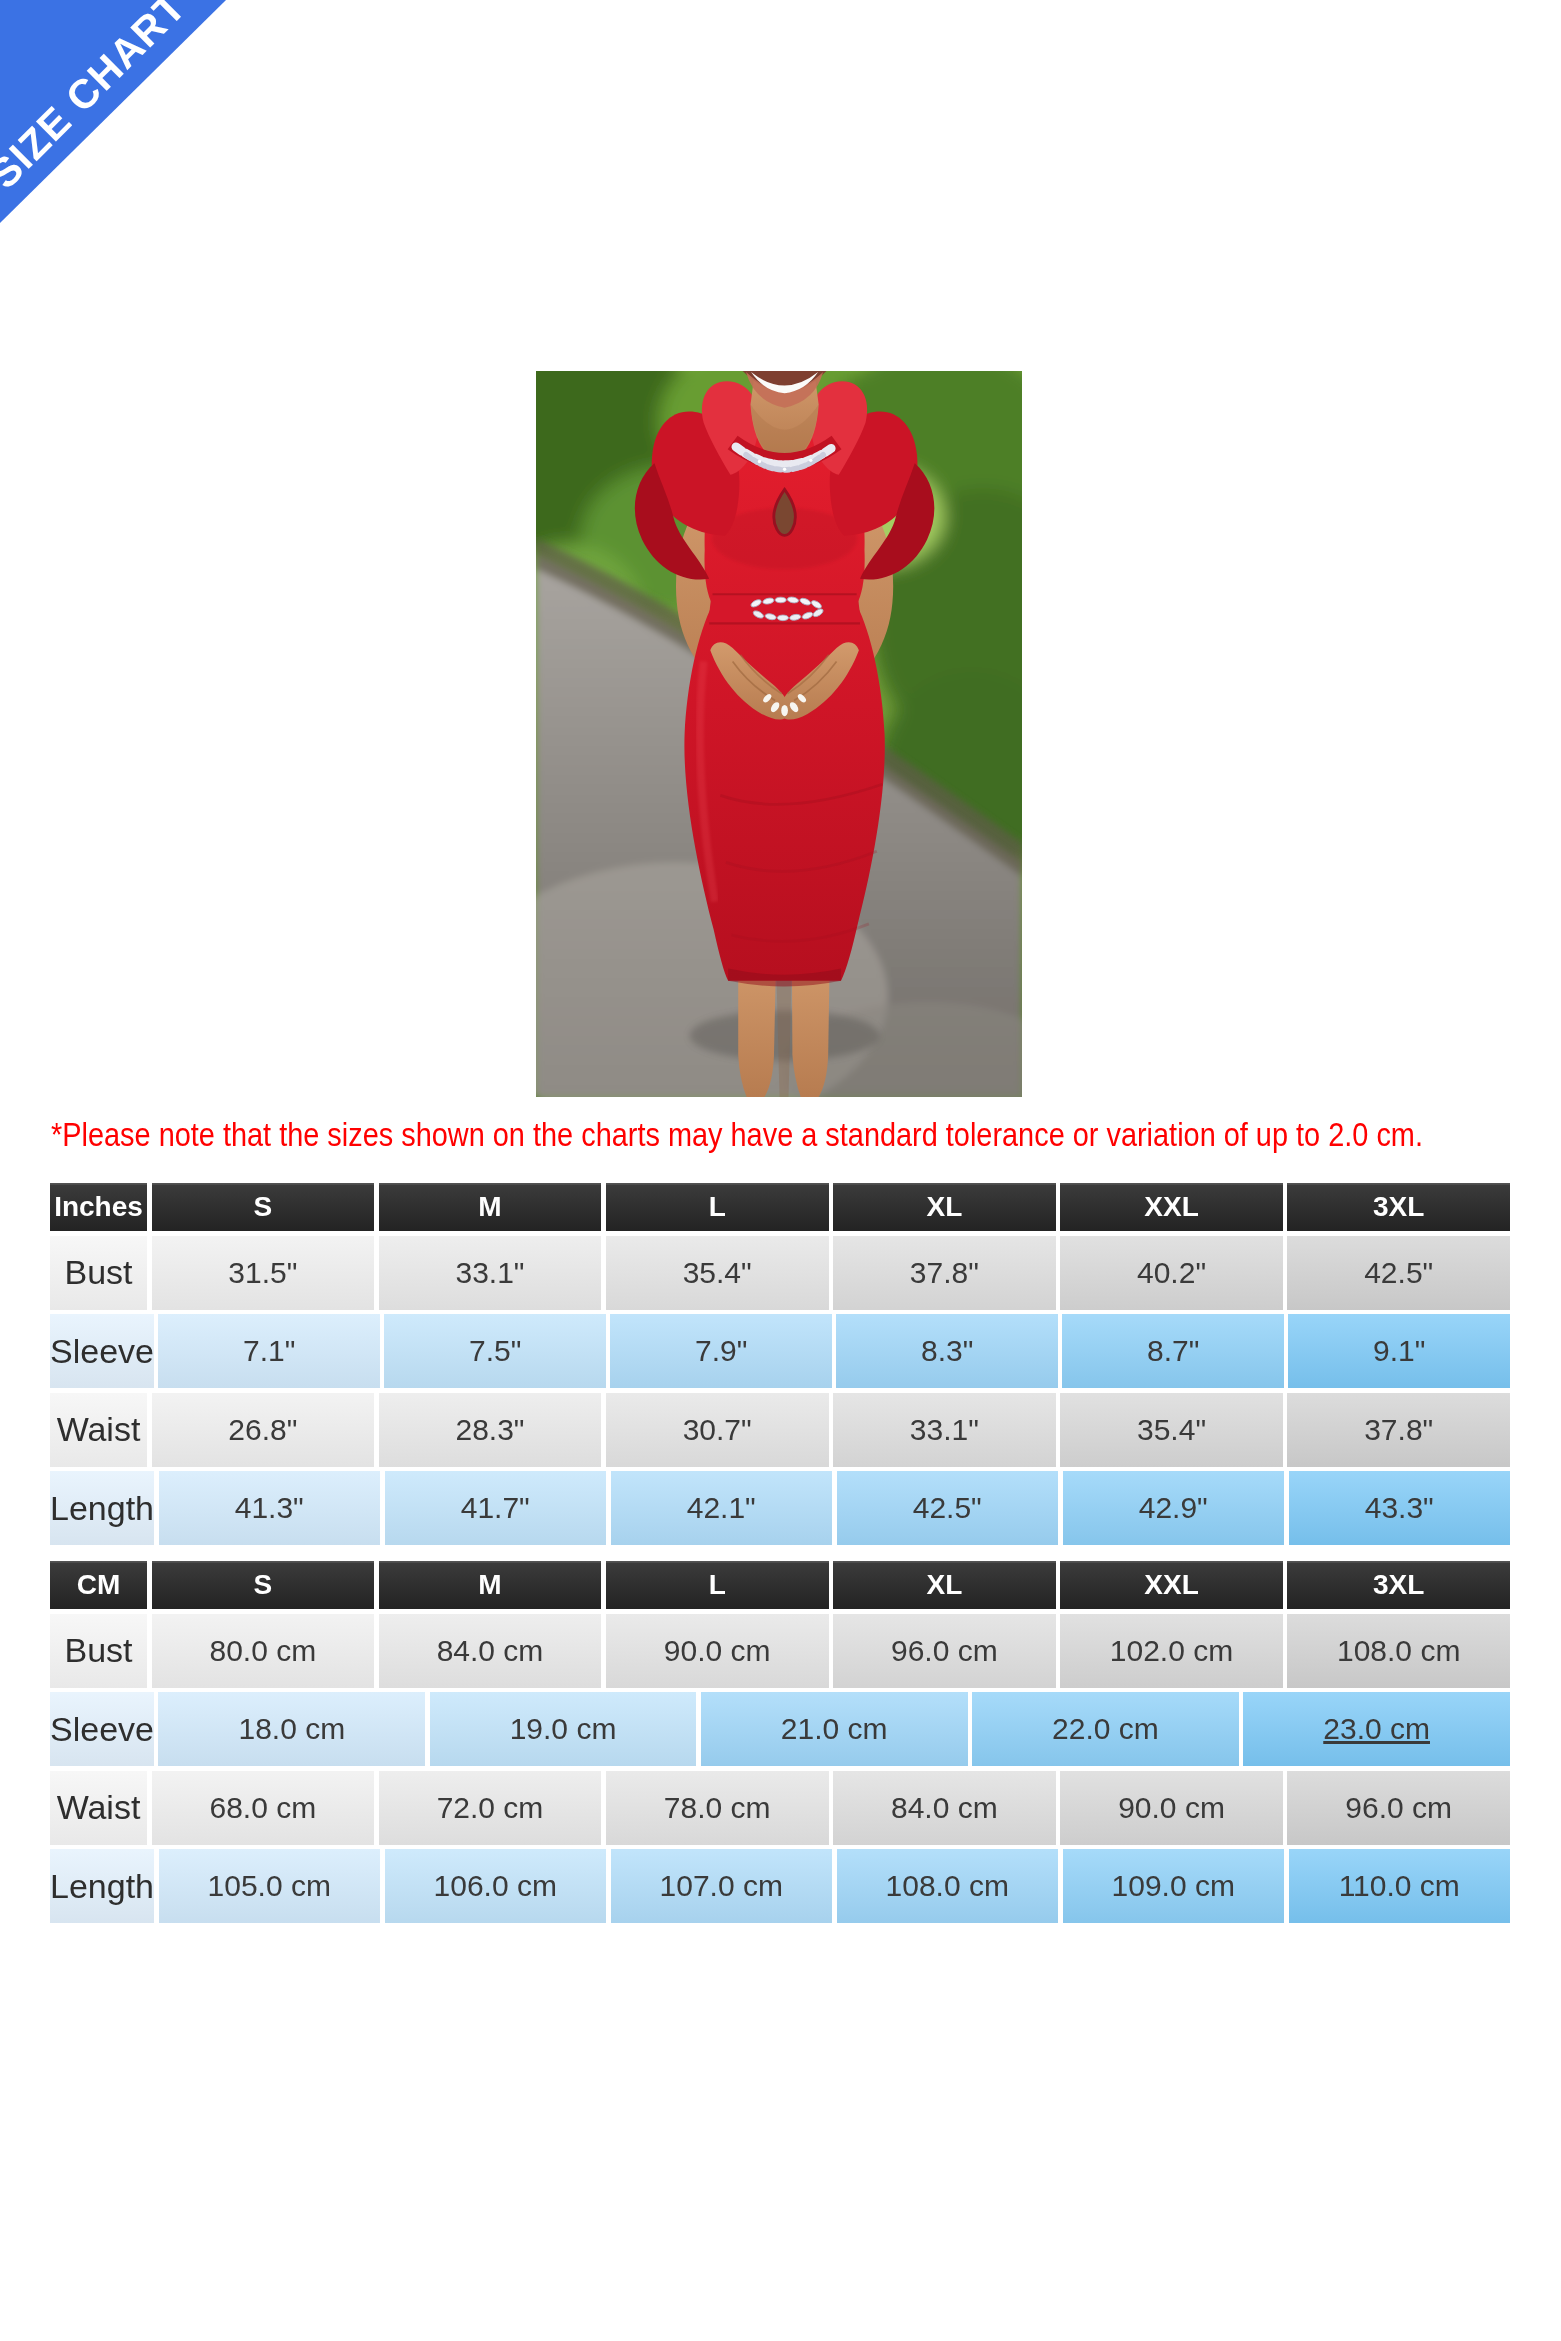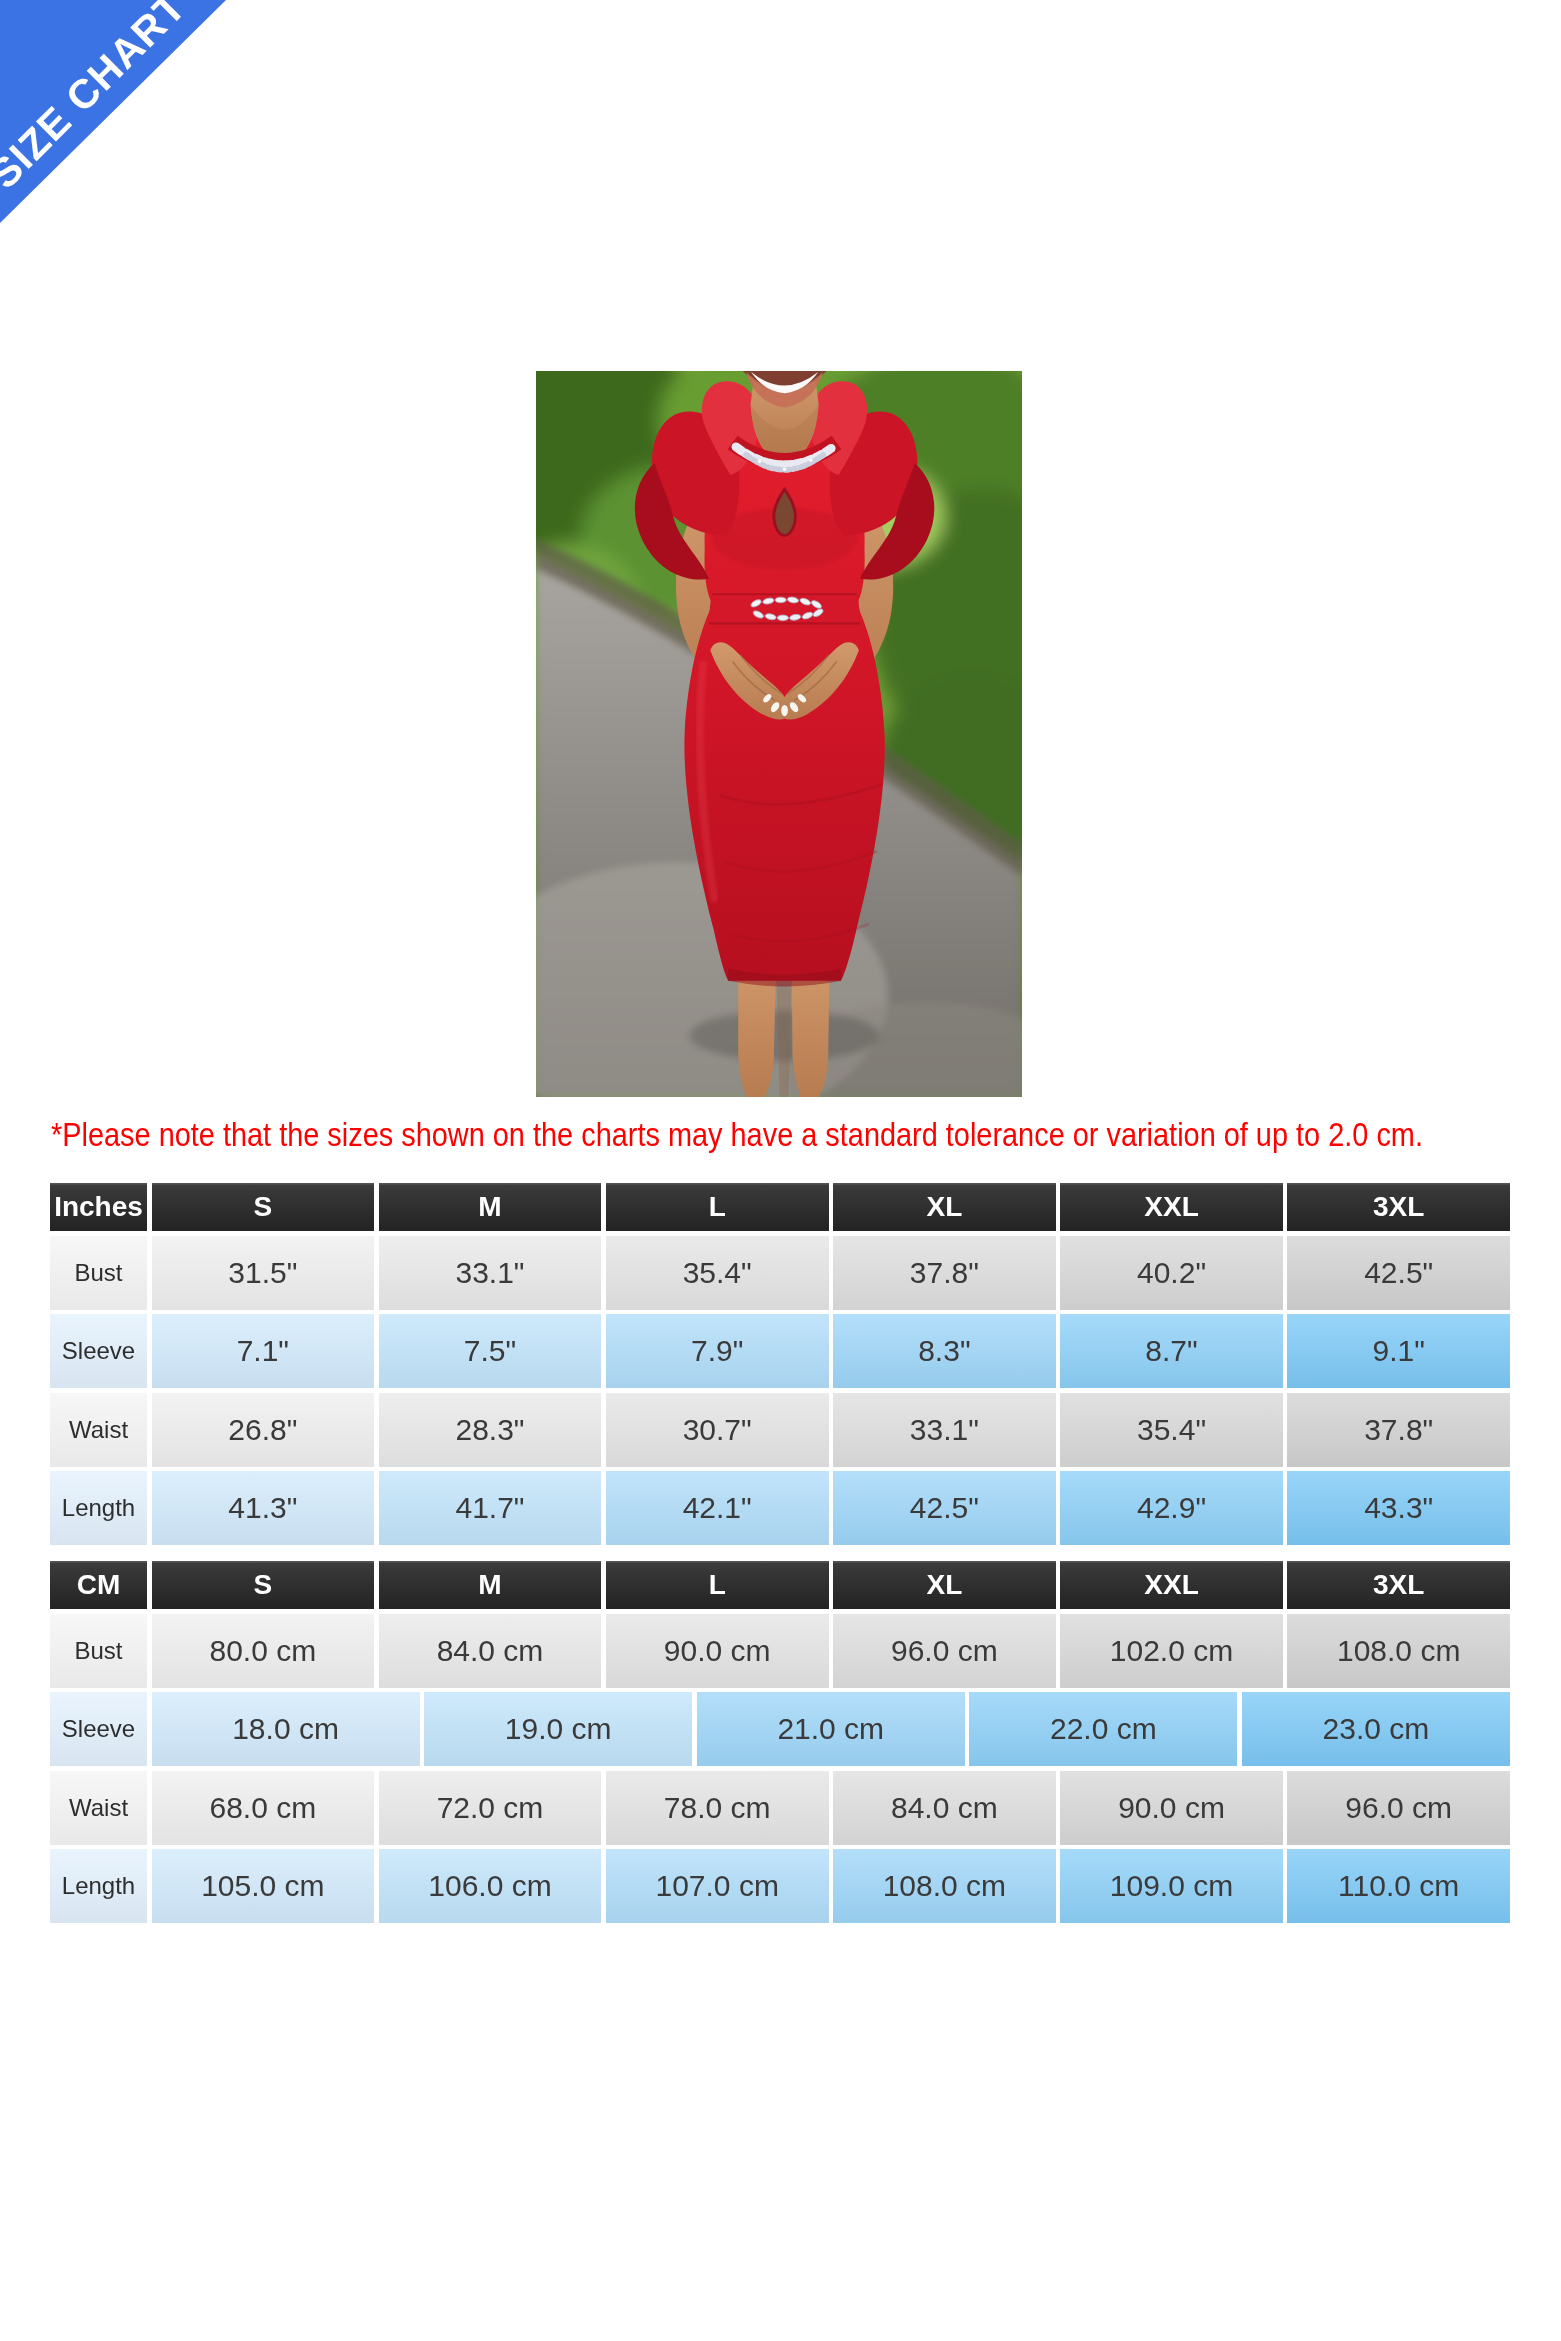--- a/index.html
+++ b/index.html
@@ -46,21 +46,21 @@
   }
   .table-inches{top:1183px;}
   .table-cm{top:1561px;}
   .t-row{display:flex;gap:4.5px;height:74px;}
   .t-row.head-row{height:48px;}
   .t-cell{
     flex:1;display:flex;align-items:center;justify-content:center;
     font-size:30px;color:#3A3A3A;
     background-image:linear-gradient(rgba(255,255,255,.22),rgba(0,0,0,.05));
   }
-  .t-cell.label{flex:0 0 97px;font-size:24px;color:#2E2E2E;}
+  .t-cell.label{flex:0 0 97px;font-size:34px;color:#2E2E2E;}
   .t-cell.head{
     color:#ffffff;font-weight:bold;font-size:28px;
     background-image:linear-gradient(rgba(255,255,255,.07),rgba(0,0,0,.22));
     box-shadow:inset 0 1.7px 0 rgba(255,255,255,.12);
   }
 </style>
 </head>
 <body>
 
 <div class="page">
@@ -266,21 +266,21 @@
         <div class="t-cell" style="background-color: rgb(222, 222, 222);">96.0 cm</div>
         <div class="t-cell" style="background-color: rgb(216, 216, 216);">102.0 cm</div>
         <div class="t-cell" style="background-color: rgb(210, 210, 210);">108.0 cm</div>
       </div>
       <div class="t-row">
         <div class="t-cell label" style="background-color: rgb(227, 241, 253);">Sleeve</div>
         <div class="t-cell" style="background-color: rgb(210, 234, 252);">18.0 cm</div>
         <div class="t-cell" style="background-color: rgb(193, 228, 251);">19.0 cm</div>
         <div class="t-cell" style="background-color: rgb(158, 214, 249);">21.0 cm</div>
         <div class="t-cell" style="background-color: rgb(141, 208, 248);">22.0 cm</div>
-        <div class="t-cell" style="background-color: rgb(124, 201, 247);">23.0 cm</div>
+        <div class="t-cell" style="background-color: rgb(124, 201, 247); text-decoration: underline;">23.0 cm</div>
       </div>
       <div class="t-row">
         <div class="t-cell label" style="background-color: rgb(245, 245, 245);">Waist</div>
         <div class="t-cell" style="background-color: rgb(239, 239, 239);">68.0 cm</div>
         <div class="t-cell" style="background-color: rgb(233, 233, 233);">72.0 cm</div>
         <div class="t-cell" style="background-color: rgb(228, 228, 228);">78.0 cm</div>
         <div class="t-cell" style="background-color: rgb(222, 222, 222);">84.0 cm</div>
         <div class="t-cell" style="background-color: rgb(216, 216, 216);">90.0 cm</div>
         <div class="t-cell" style="background-color: rgb(210, 210, 210);">96.0 cm</div>
       </div>

